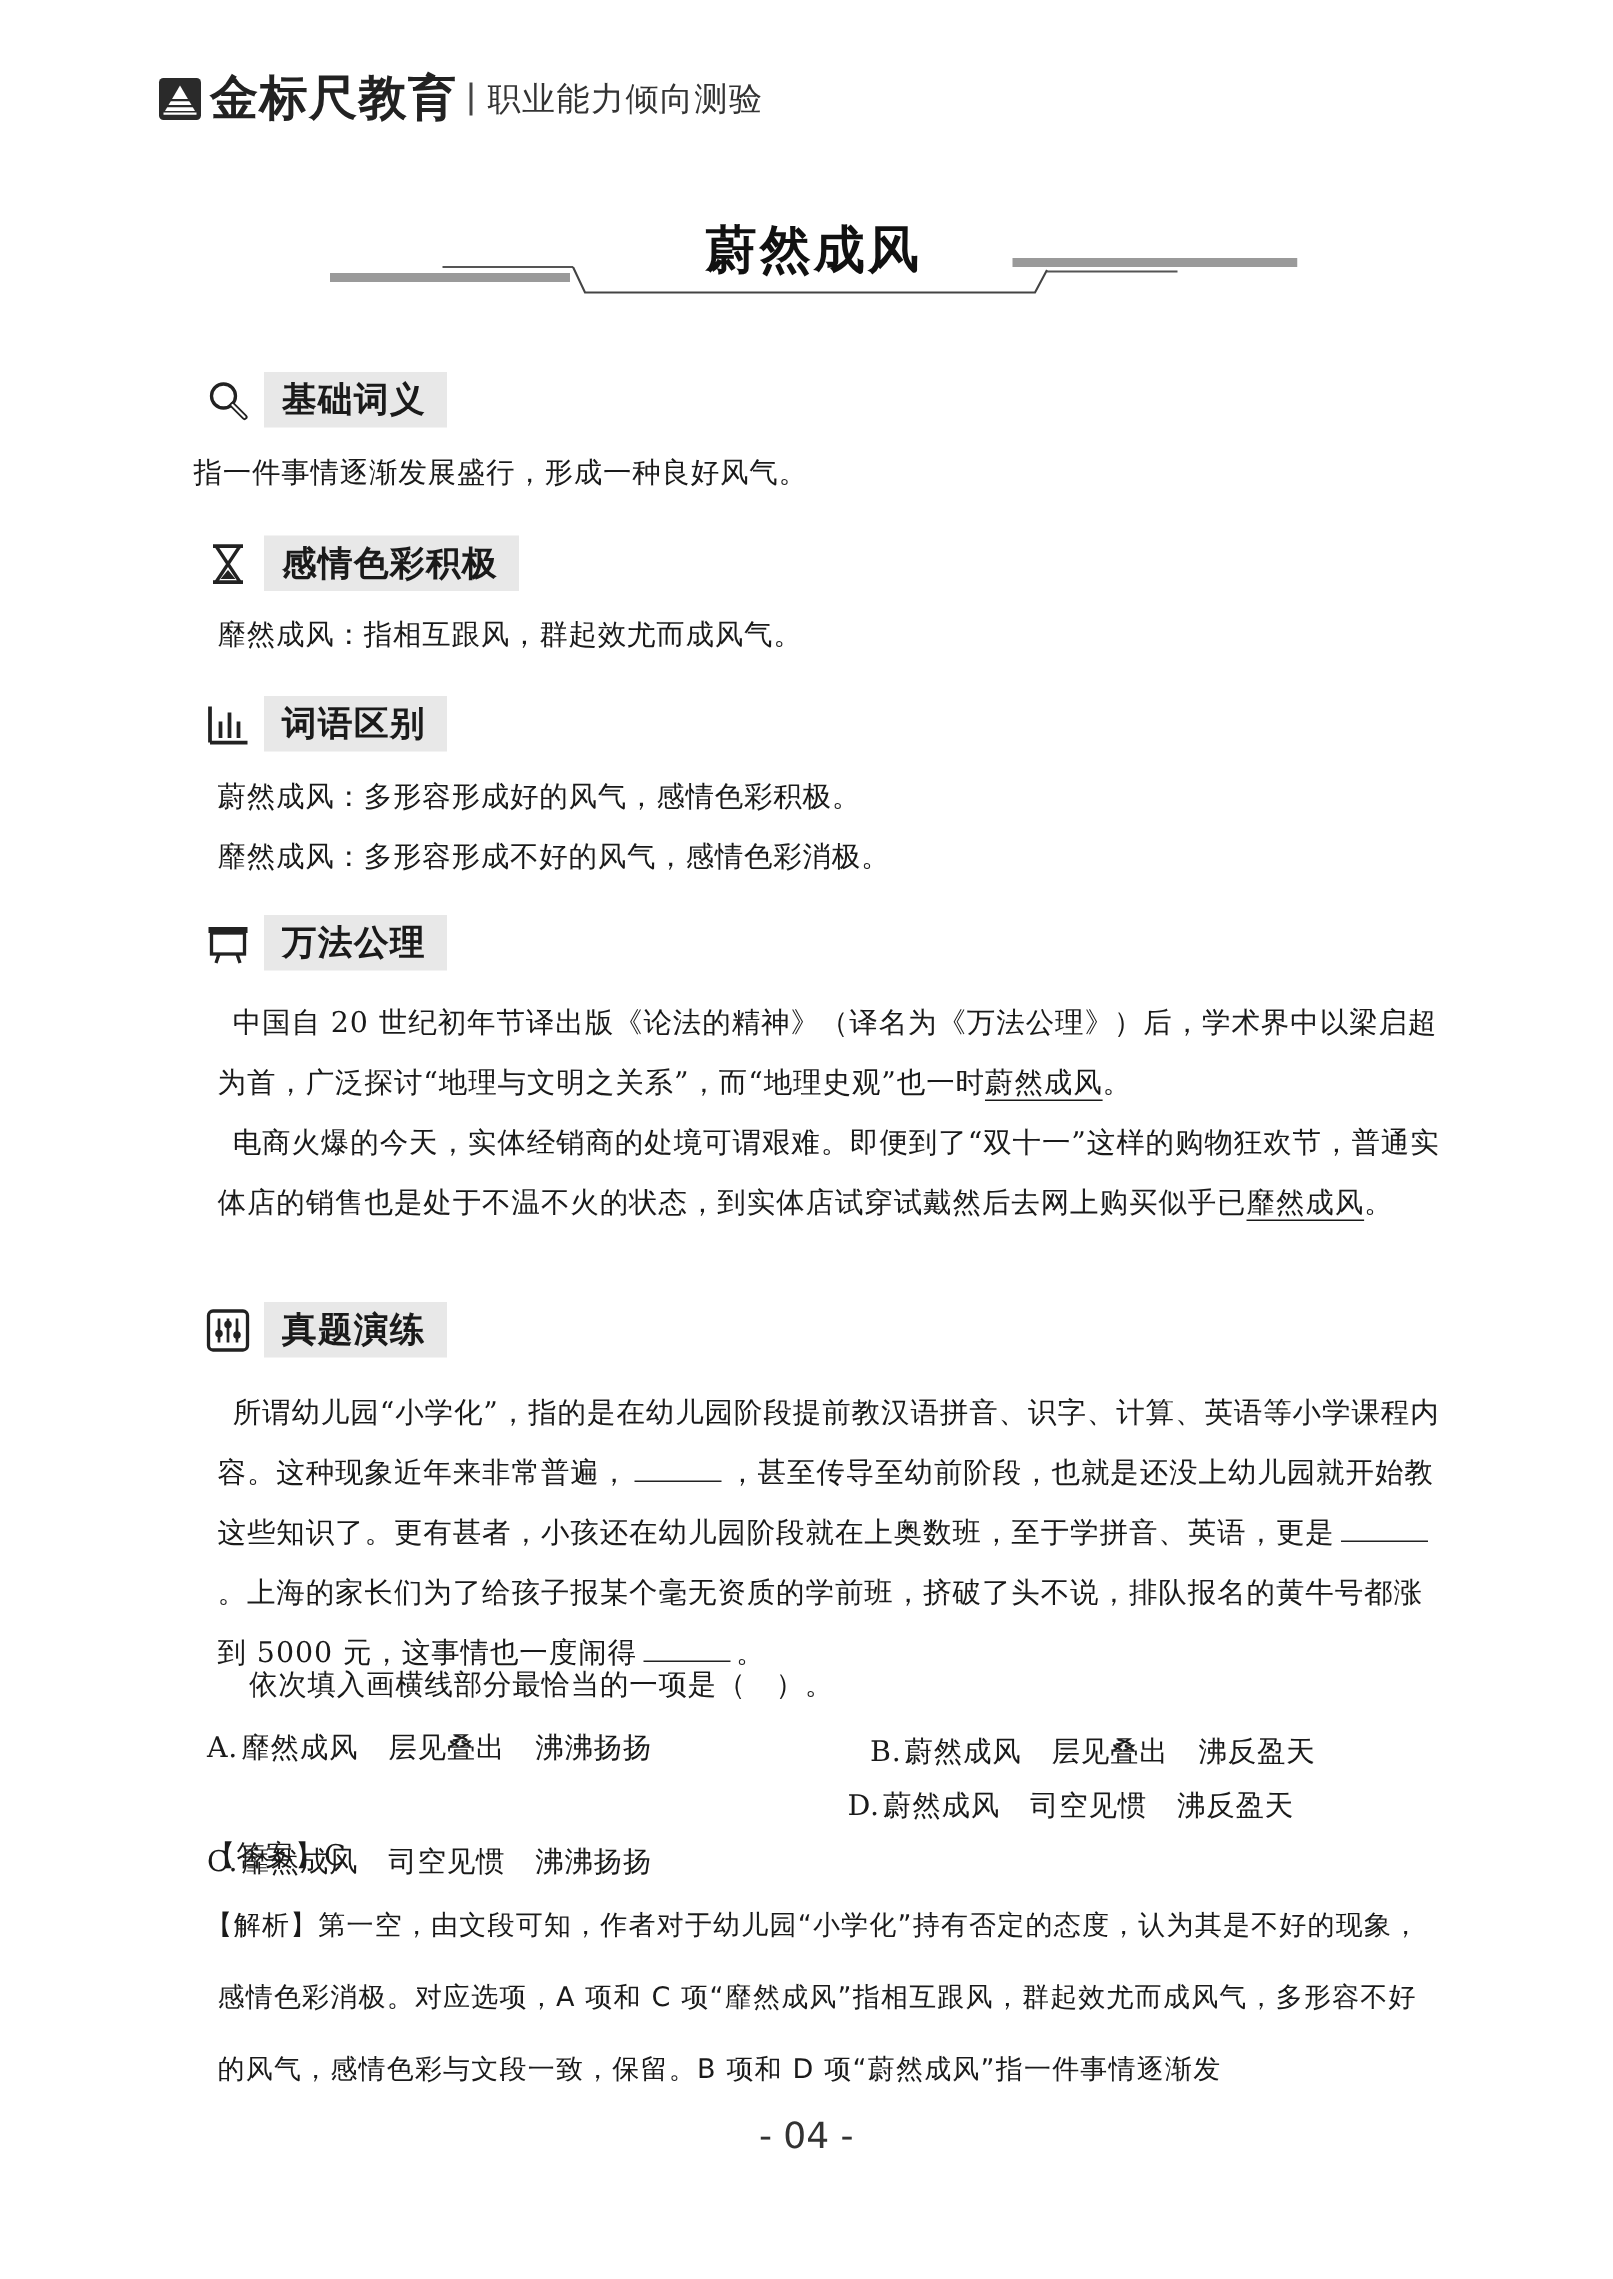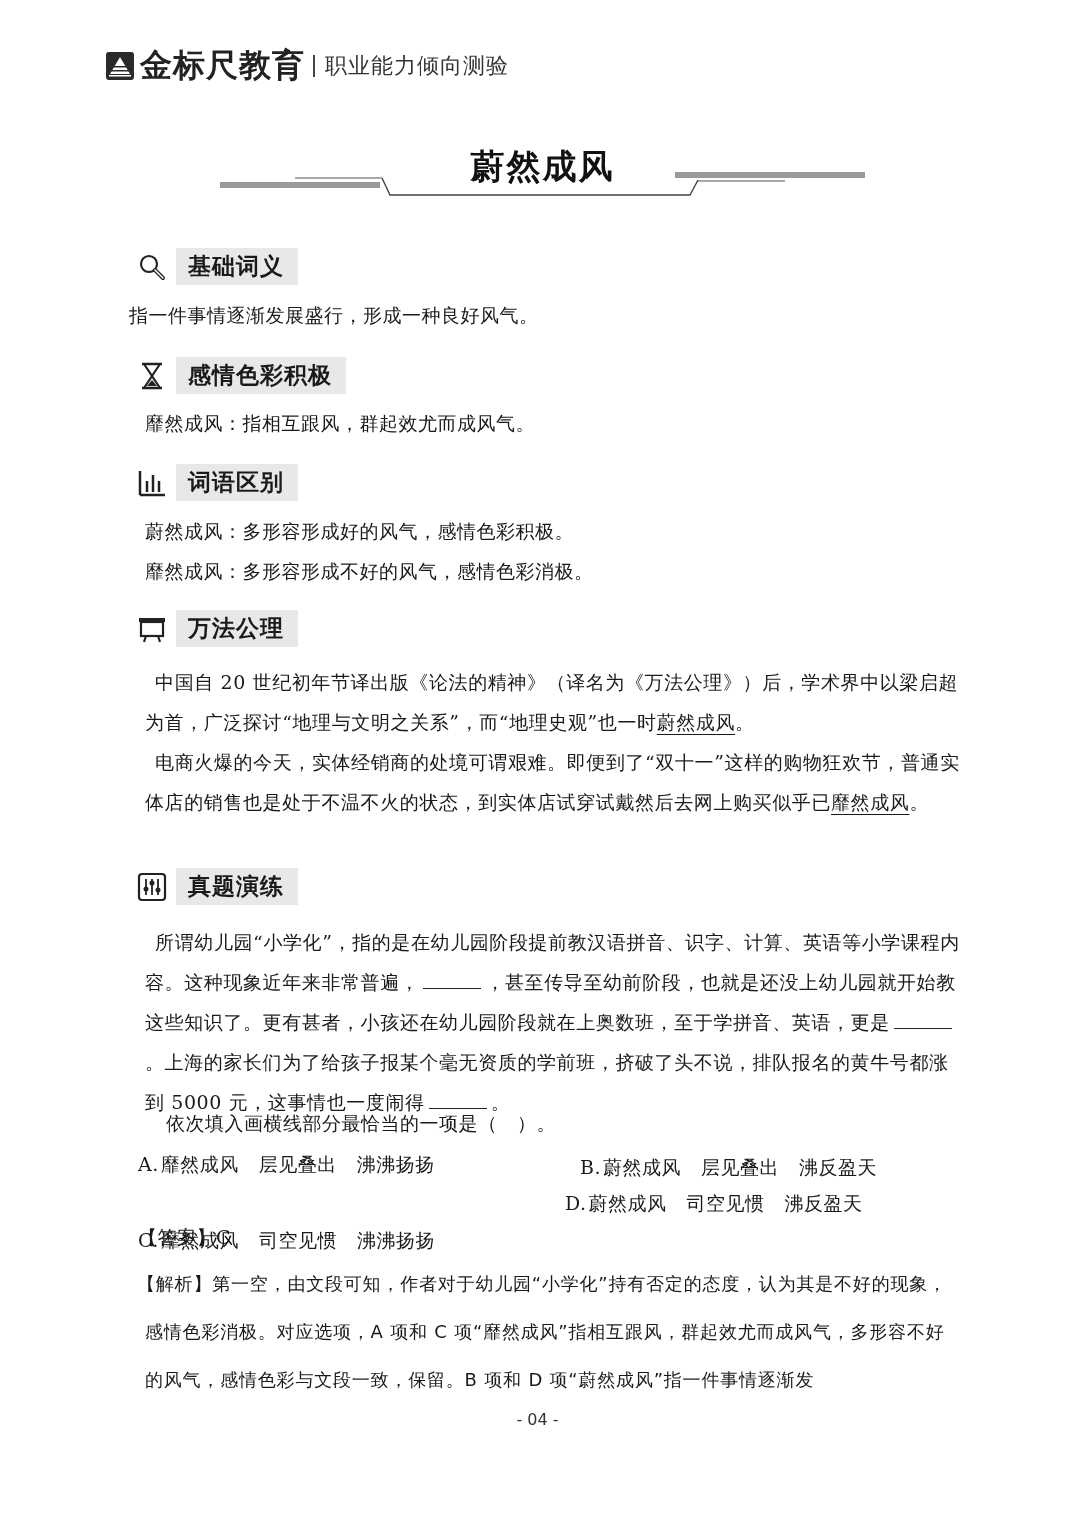--- a/index.html
+++ b/index.html
@@ -20,21 +20,21 @@
   .sec-icon { width:32px; height:32px; margin-right:8px; display:flex; align-items:center; justify-content:center; }
   .sec-label { background:#e8e8e8; padding:3px 14px 3px 12px; font-family:"DejaVu Sans","Liberation Sans",sans-serif; font-weight:bold; font-size:23px; color:#1a1a1a; letter-spacing:1px; }
 
   .line { position:absolute; font-size:19px; line-height:26px; white-space:nowrap; letter-spacing:0.5px; }
   .para { position:absolute; left:145px; width:815px; font-size:19px; line-height:40px; text-indent:0; letter-spacing:0.6px; }
   .ul { text-decoration:underline; text-underline-offset:5px; }
   .blank { display:inline-block; width:58px; border-bottom:1.5px solid #222; height:18px; vertical-align:baseline; margin:0 4px; }
   .opt { position:absolute; font-size:19px; white-space:nowrap; letter-spacing:0.5px; }
   .opt span { margin-right:20px; }
   .analysis { position:absolute; left:145px; width:815px; font-family:"DejaVu Sans","Liberation Sans",sans-serif; font-size:18px; line-height:48px; letter-spacing:0.8px; }
-  .pageno { position:absolute; left:0; width:1075px; top:1410px; text-align:center; font-family:"DejaVu Sans","Liberation Sans",sans-serif; font-size:16px; color:#333; }
+  .pageno { position:absolute; left:0; width:1075px; top:1410px; text-align:center; font-family:"DejaVu Sans","Liberation Sans",sans-serif; font-size:24px; color:#333; }
 </style>
 </head>
 <body>
 
 <div class="header">
   <div class="logo-box">
     <svg width="28" height="28" viewBox="0 0 28 28">
       <polygon points="14,5 24,22 4,22" fill="#fff"></polygon>
       <rect x="6" y="14" width="16" height="1.5" fill="#2a2a2a"></rect>
       <rect x="5" y="18" width="18" height="1.5" fill="#2a2a2a"></rect>

